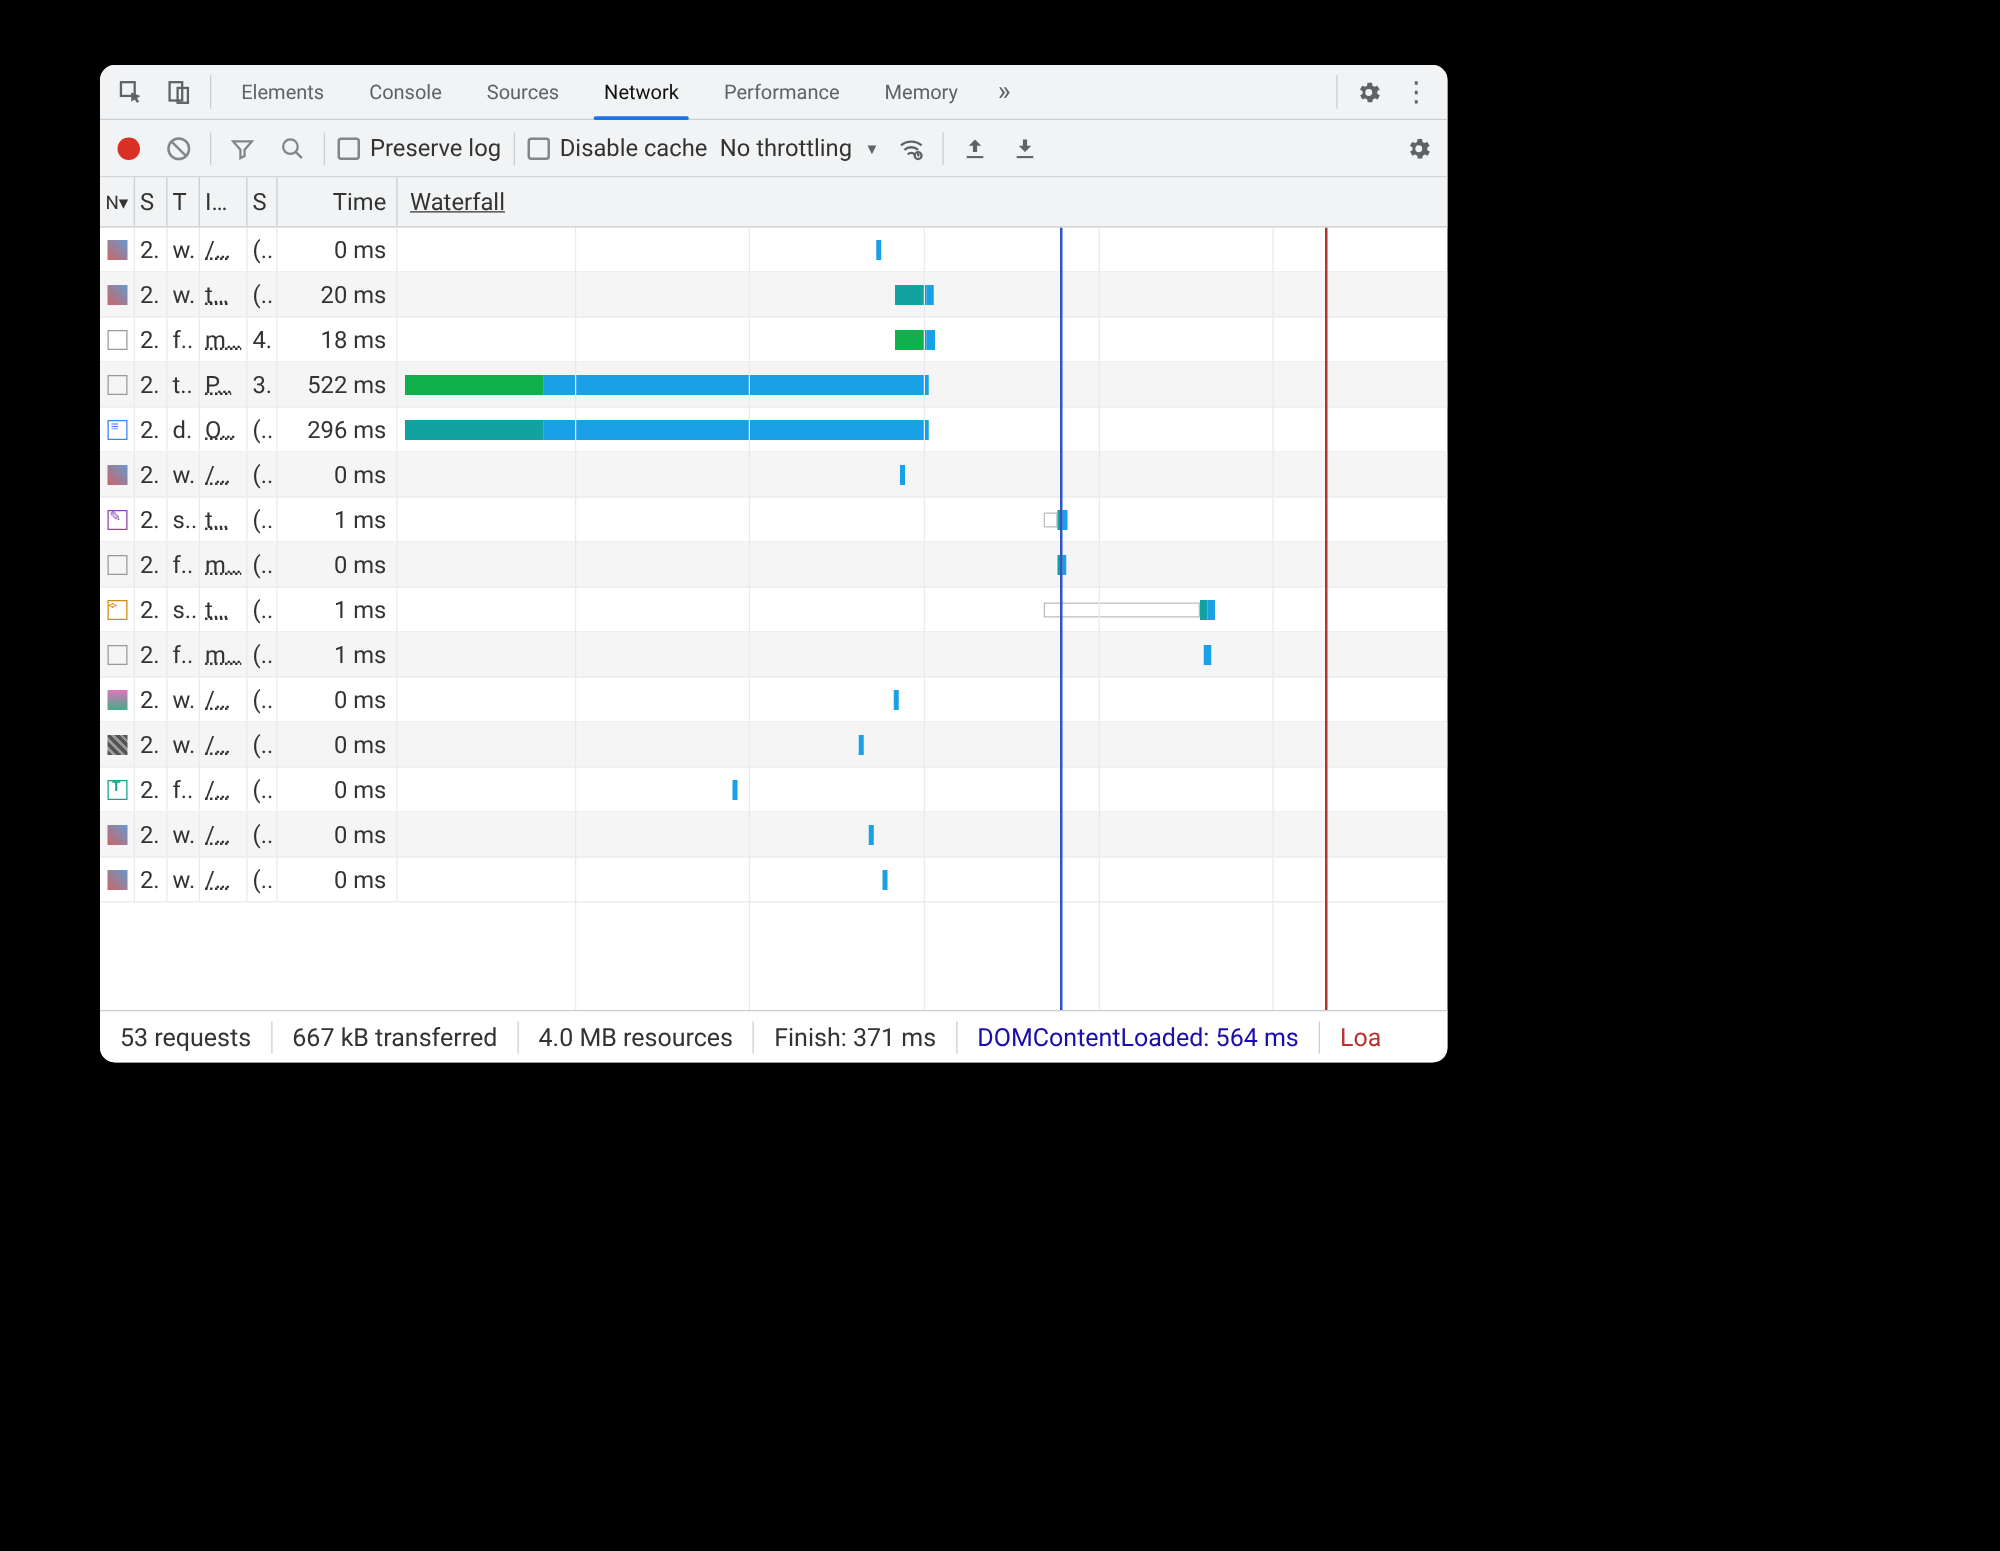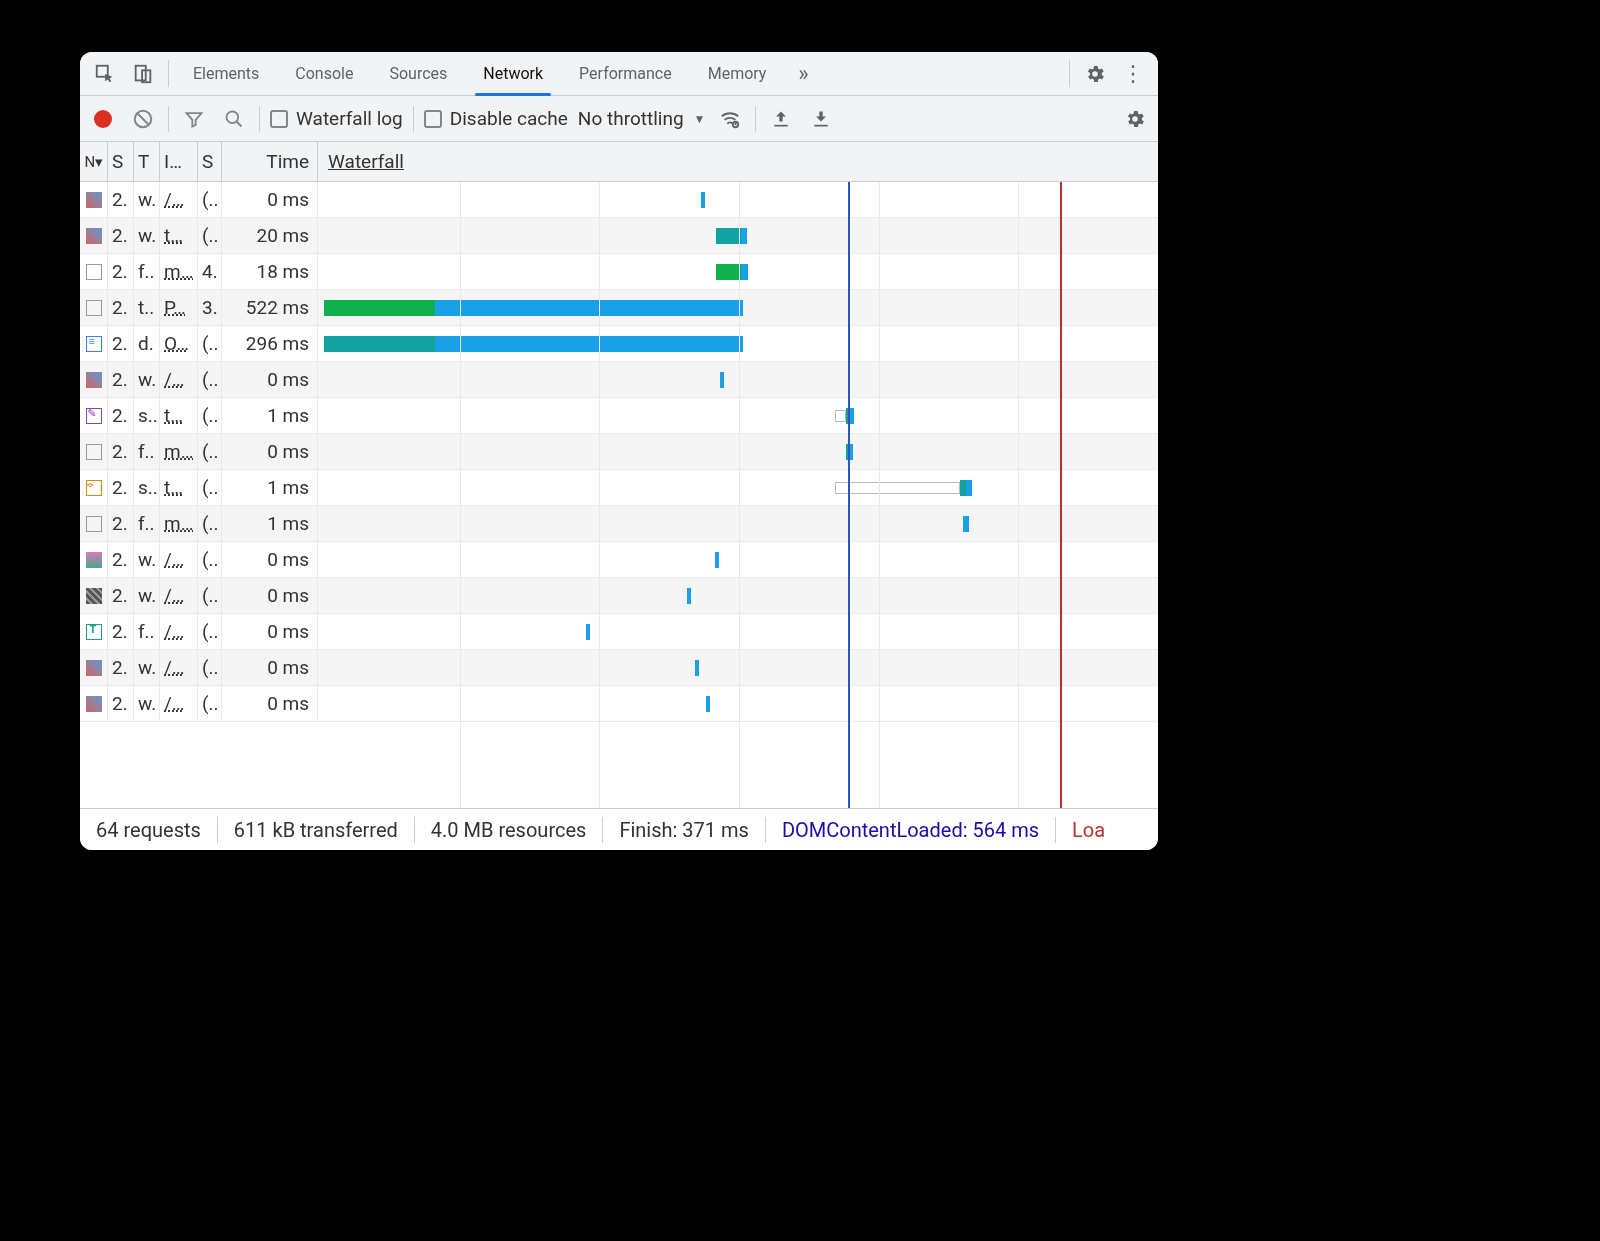--- a/index.html
+++ b/index.html
@@ -226,21 +226,21 @@
     </div>
     <div class="tbtn">
       <svg width="20" height="20" viewBox="0 0 24 24" fill="none" stroke="#80868b" stroke-width="2.2">
           <circle cx="10" cy="10" r="7"></circle>
           <path d="M21 21l-6-6"></path>
         </svg>
     </div>
     <div class="vsep"></div>
     <label style="display:flex;align-items:center;cursor:pointer;">
       <span class="chk"></span>
-        <span>Waterfall log</span>
+        <span>Preserve log</span>
     </label>
     <div class="vsep"></div>
     <label style="display:flex;align-items:center;cursor:pointer;">
       <span class="chk"></span>
         <span>Disable cache</span>
     </label>
     <div class="throttling">
       <span>No throttling</span>
       <span class="tri">▼</span>
     </div>
@@ -569,23 +569,23 @@
         <div class="vline" style="left:279.3333333333333px;"></div>
         <div class="vline" style="left:419px;"></div>
         <div class="vline" style="left:558.6666666666666px;"></div>
         <div class="vline" style="left:698.3333333333334px;"></div>
         <div class="domline" style="left:527.94px;"></div>
         <div class="loadline" style="left:740.2333333333333px;"></div>
       </div>
   </div>
 
   <div class="status">
-    <div class="sitem">64 requests</div>
+    <div class="sitem">53 requests</div>
     <div class="svsep"></div>
-    <div class="sitem">611 kB transferred</div>
+    <div class="sitem">667 kB transferred</div>
     <div class="svsep"></div>
     <div class="sitem">4.0 MB resources</div>
     <div class="svsep"></div>
     <div class="sitem">Finish: 371 ms</div>
     <div class="svsep"></div>
     <div class="sitem dom">DOMContentLoaded: 564 ms</div>
     <div class="svsep"></div>
     <div class="sitem load">Loa</div>
   </div>
 

